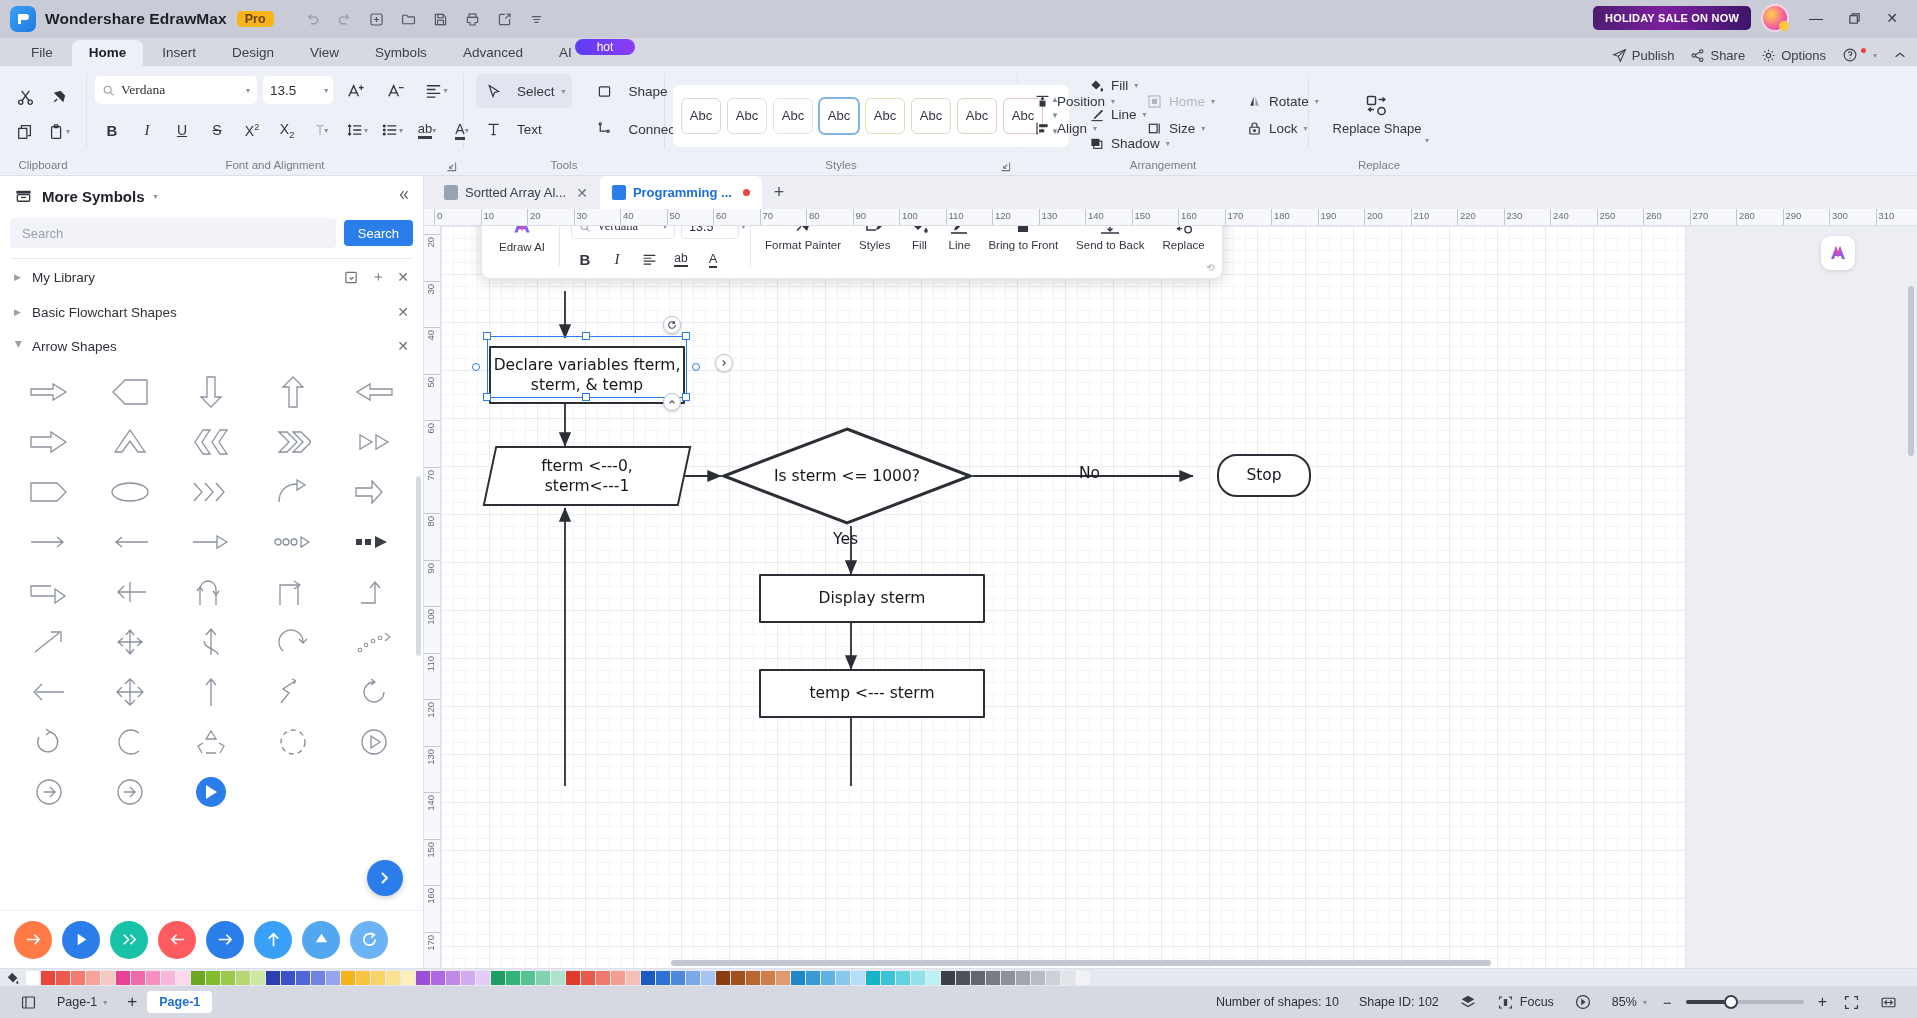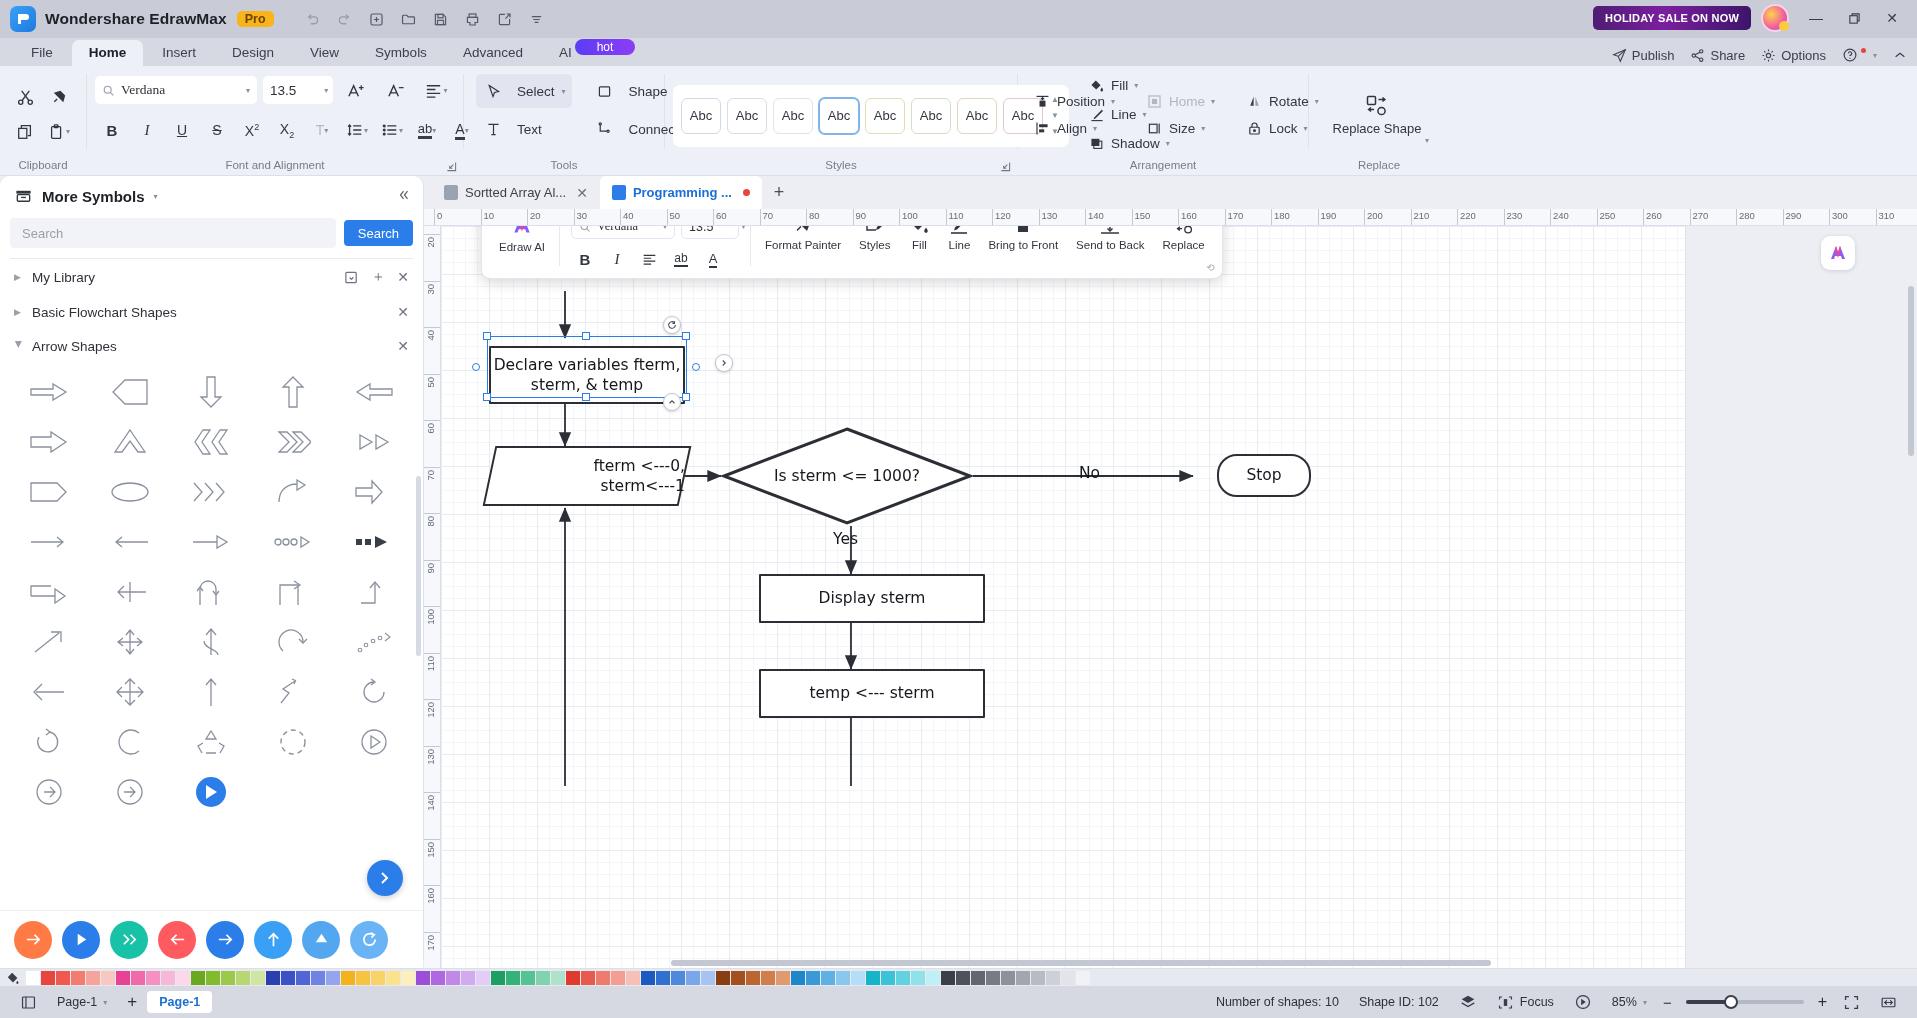--- a/index.html
+++ b/index.html
@@ -100,21 +100,21 @@
   .arrcell.dim{color:#b2b6c0;}
   .replace-shape{display:flex;flex-direction:column;align-items:center;justify-content:center;
      width:96px;height:88px;font-size:13px;color:#32363f;gap:2px;border-radius:6px;}
   .dlg-launch{position:absolute;right:6px;bottom:4px;color:#6f7480;font-size:11px;}
 
   
   .main { flex:1; display:flex; min-height:0; }
 
   
   .leftpanel{ width:424px; background:#fff; border-right:1px solid #dfe2ea; display:flex;
-     flex-direction:column; flex:none; position:relative;border-radius:10px;}
+     flex-direction:column; flex:none; position:relative;}
   .lp-head{height:40px;display:flex;align-items:center;padding:0 14px;gap:9px;position:relative;}
   .lp-title{font-size:15px;font-weight:bold;color:#1d2026;}
   .collapse{position:absolute;right:12px;top:12px;color:#5c616c;font-size:13px;}
   .searchrow{display:flex;align-items:center;height:30px;margin:2px 10px 0;gap:8px;}
   .searchbox{flex:1;background:#f1f3f8;height:30px;border-radius:4px;display:flex;align-items:center;
      padding:0 12px;font-size:13px;color:#9aa0ab;}
   .searchbtn{background:#2b7de9;color:#fff;font-size:13px;height:26px;padding:0 14px;border-radius:4px;
      display:flex;align-items:center;}
   .lp-divider{height:1px;background:#e8eaf0;margin:10px 10px 0;}
   .lib-head{display:flex;align-items:center;justify-content:space-between;padding:12px 14px 6px;}
@@ -1215,21 +1215,21 @@
             <path d="M124,560 L124,282" stroke="#2b2e34" stroke-width="1.8" fill="none" marker-end="url(#ah)"></path>
           </svg>
 
           <div class="node proc" id="n-declare" style="left:48px;top:120px;width:196px;height:58px;">
             <span style="white-space:pre-line;" id="t-declare">Declare variables fterm,
 sterm, &amp; temp</span>
           </div>
 
           <div class="node para" style="left:48px;top:220px;width:196px;height:60px;">
             <div class="pshape"></div>
-            <div class="ptxt" style="white-space:pre-line;text-align:right;" id="t-init">fterm &lt;---0,
+            <div class="ptxt" style="white-space:pre-line;" id="t-init">fterm &lt;---0,
 sterm&lt;---1</div>
           </div>
 
           <div class="node dia" style="left:280px;top:200px;width:252px;height:100px;">
             <svg class="dshape" viewBox="0 0 252 100" preserveAspectRatio="none">
               <polygon points="126,3 249,50 126,97 3,50" fill="#fff" stroke="#2b2e34" stroke-width="3" vector-effect="non-scaling-stroke"></polygon>
             </svg>
             <div class="dtxt" id="t-decision">Is sterm &lt;= 1000?</div>
           </div>
 

